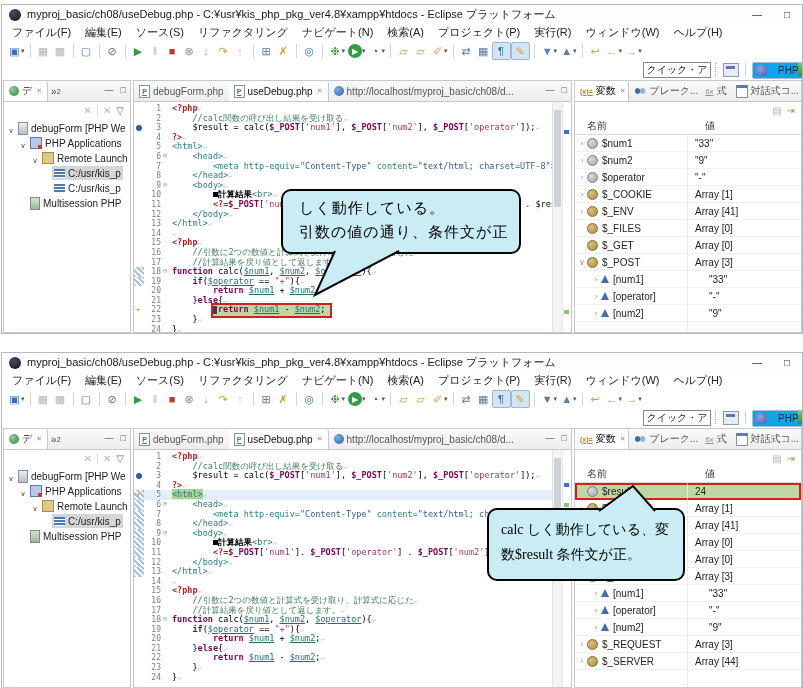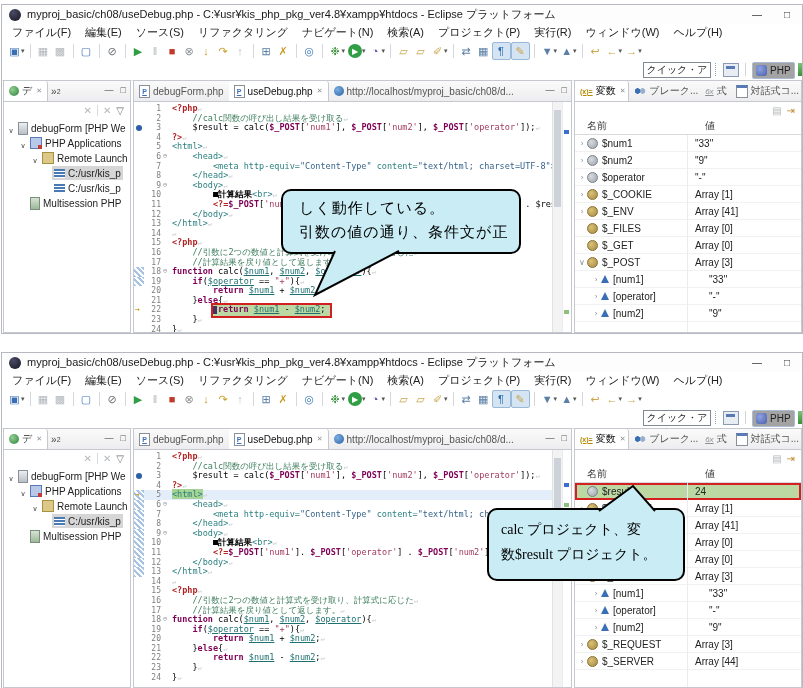--- a/index.html
+++ b/index.html
@@ -23,21 +23,21 @@
   .tbtn.circ{width:14px;height:14px;border-radius:50%;font-size:8px;margin:0 2px;}
   .dd{font-size:7px;color:#555;margin:0 1px 0 -2px;}
   .tsep{width:1px;height:14px;background:#d4d7db;margin:0 4px;flex:none;}
 
   .row2{height:19px;position:relative;border-bottom:1px solid #e4e6e9;}
   .qa-box{position:absolute;left:641px;top:1px;width:66px;height:14px;border:1px solid #7f8a94;font-size:10px;text-align:center;line-height:14px;background:#fff;}
   .dots{position:absolute;left:713px;top:2px;width:2px;height:13px;border-left:1px dotted #9aa0a6;}
   .r2icon{position:absolute;left:721px;top:2px;width:14px;height:12px;background:#e8edf4;border:1px solid #8a9ab0;}
   .r2icon::after{content:"";position:absolute;left:2px;top:2px;width:9px;height:3px;background:#5a7ab5;}
   .r2div{position:absolute;left:743px;top:2px;width:1px;height:13px;background:#cfd3d8;}
-  .persp-btn{position:absolute;left:750px;top:1px;height:15px;display:flex;align-items:center;gap:3px;padding:0 3px;background:#a3a3a3;border:1px solid #a8bdd5;border-radius:2px;font-size:10px;}
+  .persp-btn{position:absolute;left:750px;top:1px;height:15px;display:flex;align-items:center;gap:11px;padding:0 3px;background:#0ea5e9;border:1px solid #a8bdd5;border-radius:2px;font-size:10px;}
   .persp-ic{width:11px;height:11px;border-radius:3px;background:radial-gradient(circle at 35% 35%,#8fa2e0,#4a5fb0);}
   .persp-part{position:absolute;left:796px;top:2px;width:7px;height:13px;background:linear-gradient(#7cc47c,#3a8f3a);}
 
   .main{position:absolute;top:75px;left:0;right:0;bottom:0;display:flex;}
   .panel{border:1px solid #c5c9cf;background:#fff;display:flex;flex-direction:column;overflow:hidden;}
   .panel-left{width:126px;flex:none;margin-left:1px;}
   .panel-editor{flex:1;margin:0 2px;}
   .panel-right{width:226px;flex:none;}
 
   .ptabs{height:20px;background:linear-gradient(#fafafa,#ededef);border-bottom:1px solid #c5c9cf;display:flex;align-items:stretch;position:relative;flex:none;}
@@ -1027,20 +1027,20 @@
             <span class="vname" style="padding-left: 2px;">
               <span class="vchev">›</span>
               <span class="vic ic-sg"></span>
               <span class="vlabel">$_SERVER</span>
             </span>
             <span class="vval">Array [44]</span>
           </div>
         </div>
     </div>
     <div class="callout" id="callout2">
-      <div>calc プロジェクト、変</div>
-      <div>数$result プロジェクト。</div>
+      <div>calc しく動作している、変</div>
+      <div>数$result 条件文が正。</div>
       <svg width="70" height="28" style="left:104px;top:-26px">
         <path d="M6 27 L40 2 L62 27" fill="#c9ecf5" stroke="#000" stroke-width="2"></path>
       </svg>
     </div>
   </div>
 </div>
 
 </body></html>

